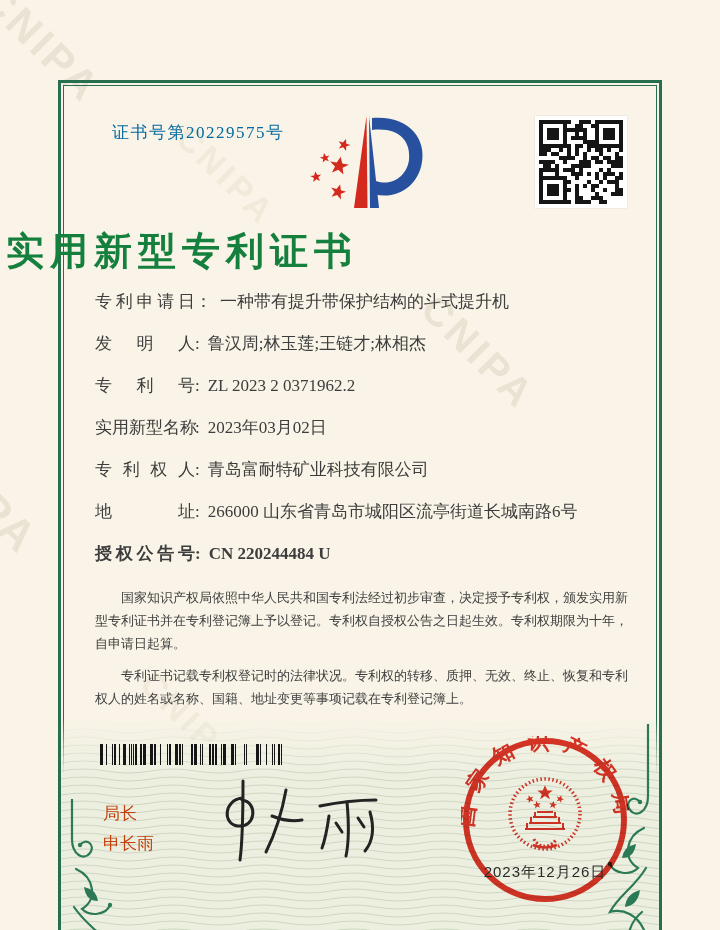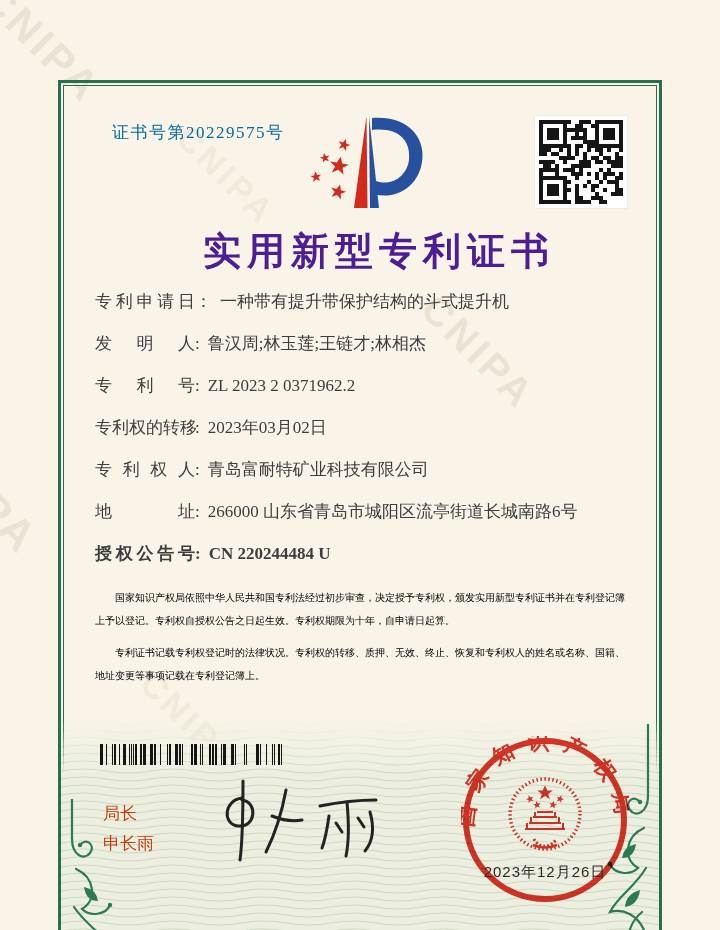--- a/index.html
+++ b/index.html
@@ -26,34 +26,34 @@
   .flourish-right{right:3px;bottom:0;}
   .flourish-left{left:3px;bottom:0;}
 
   
   .cert-no{position:absolute;left:112px;top:121px;font-size:17px;color:#0369a1;letter-spacing:1.5px;}
   .logo{position:absolute;left:298px;top:110px;}
   .qr{position:absolute;left:535px;top:116px;width:92px;height:92px;background:#fff;
       box-shadow:0 0 0 1px rgba(0,0,0,0.03);}
   .qr svg{display:block;margin:4px;}
 
-  .title{position:absolute;left:0;right:0;top:226px;text-align:center;
-         font-size:38px;font-weight:bold;color:#4c1d95;letter-spacing:6px;text-indent:6px;padding-left:32px;}
+  .title{position:absolute;left:0;right:0;top:226px;
+         font-size:38px;font-weight:bold;color:#15803d;letter-spacing:6px;text-indent:6px;}
 
   
   .fields{position:absolute;left:95px;top:290px;width:540px;font-size:17px;color:#3d3d3d;}
   .frow{margin-bottom:18px;line-height:24px;white-space:nowrap;}
   .flbl{display:inline-block;width:100px;text-align:justify;text-align-last:justify;vertical-align:top;}
   .fcolon{display:inline-block;margin-right:8px;}
   .frow-double{display:flex;}
   .pairA{width:262px;white-space:nowrap;}
   .pairB{white-space:nowrap;font-weight:bold;}
 
   
-  .paras{position:absolute;left:95px;top:586px;width:537px;font-size:10px;line-height:23px;color:#000000;}
+  .paras{position:absolute;left:95px;top:586px;width:537px;font-size:13px;line-height:23px;color:#404040;}
   .paras p{margin:0 0 9px 0;text-indent:2em;}
 
   
   .barcode{position:absolute;left:100px;top:744px;}
   .officer{position:absolute;left:103px;top:799px;font-family:"Liberation Sans","DejaVu Sans",sans-serif;
            font-size:17px;line-height:30px;color:#c2410c;}
   .signature{position:absolute;left:212px;top:776px;}
   .seal{position:absolute;left:461px;top:736px;mix-blend-mode:multiply;opacity:0.95;}
 </style>
 </head>
@@ -294,21 +294,21 @@
     <div class="frow">
       <span class="flbl">专利申请日</span><span class="fcolon">：</span><span class="fval">一种带有提升带保护结构的斗式提升机</span>
     </div>
     <div class="frow">
       <span class="flbl">发明人</span><span class="fcolon">:</span><span class="fval">鲁汉周;林玉莲;王链才;林相杰</span>
     </div>
     <div class="frow">
       <span class="flbl">专利号</span><span class="fcolon">:</span><span class="fval">ZL 2023 2 0371962.2</span>
     </div>
     <div class="frow">
-      <span class="flbl">专利权的转移</span><span class="fcolon">:</span><span class="fval">2023年03月02日</span>
+      <span class="flbl">实用新型名称</span><span class="fcolon">:</span><span class="fval">2023年03月02日</span>
     </div>
     <div class="frow">
       <span class="flbl">专利权人</span><span class="fcolon">:</span><span class="fval">青岛富耐特矿业科技有限公司</span>
     </div>
     <div class="frow">
       <span class="flbl">地址</span><span class="fcolon">:</span><span class="fval">266000 山东省青岛市城阳区流亭街道长城南路6号</span>
     </div>
     <div class="frow frow-double">
       <span class="pairB">
         <span class="flbl">授权公告号</span><span class="fcolon">:</span><span class="fval">CN 220244484 U</span>

